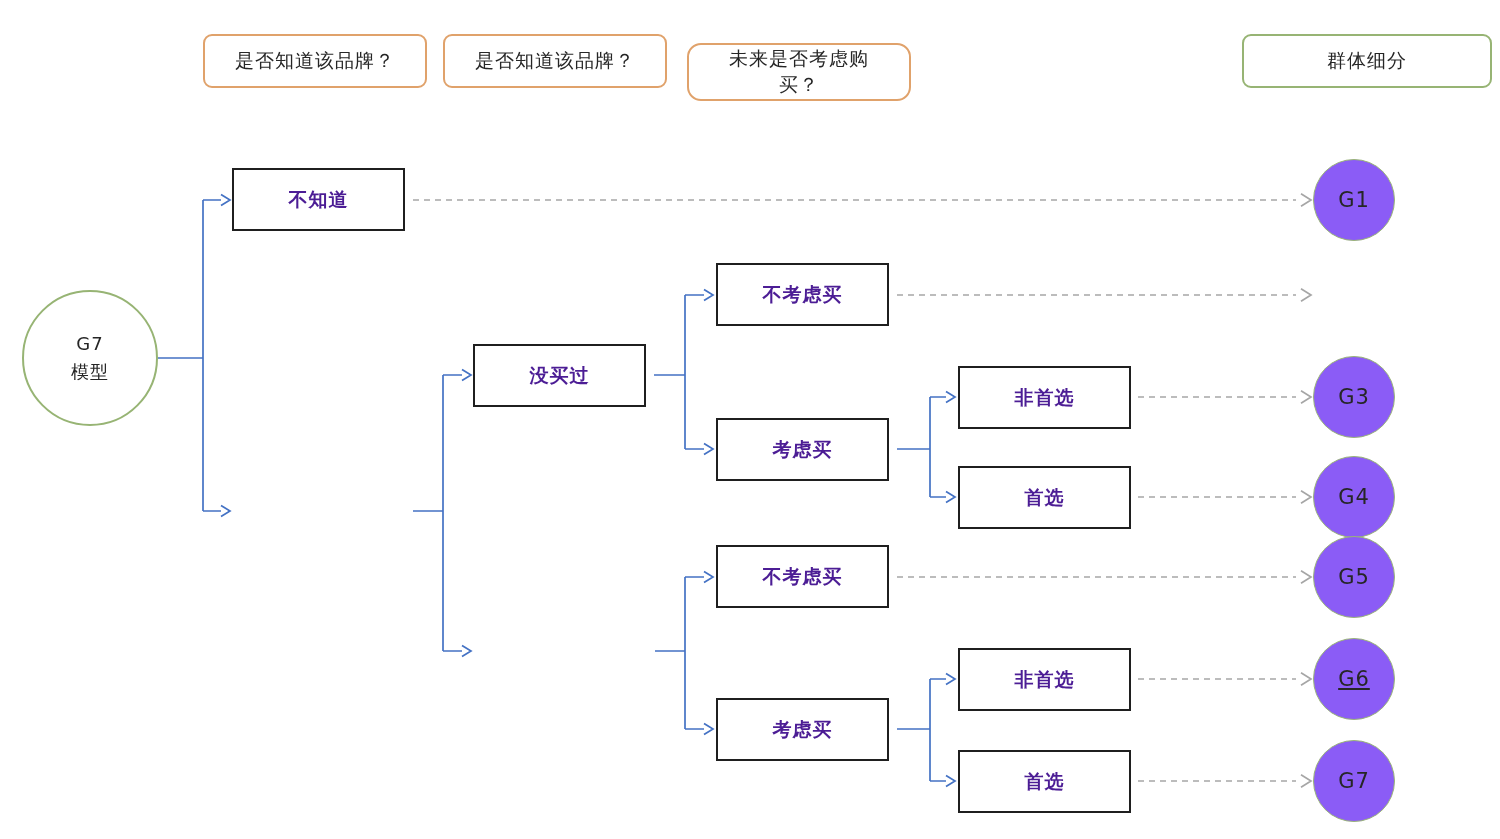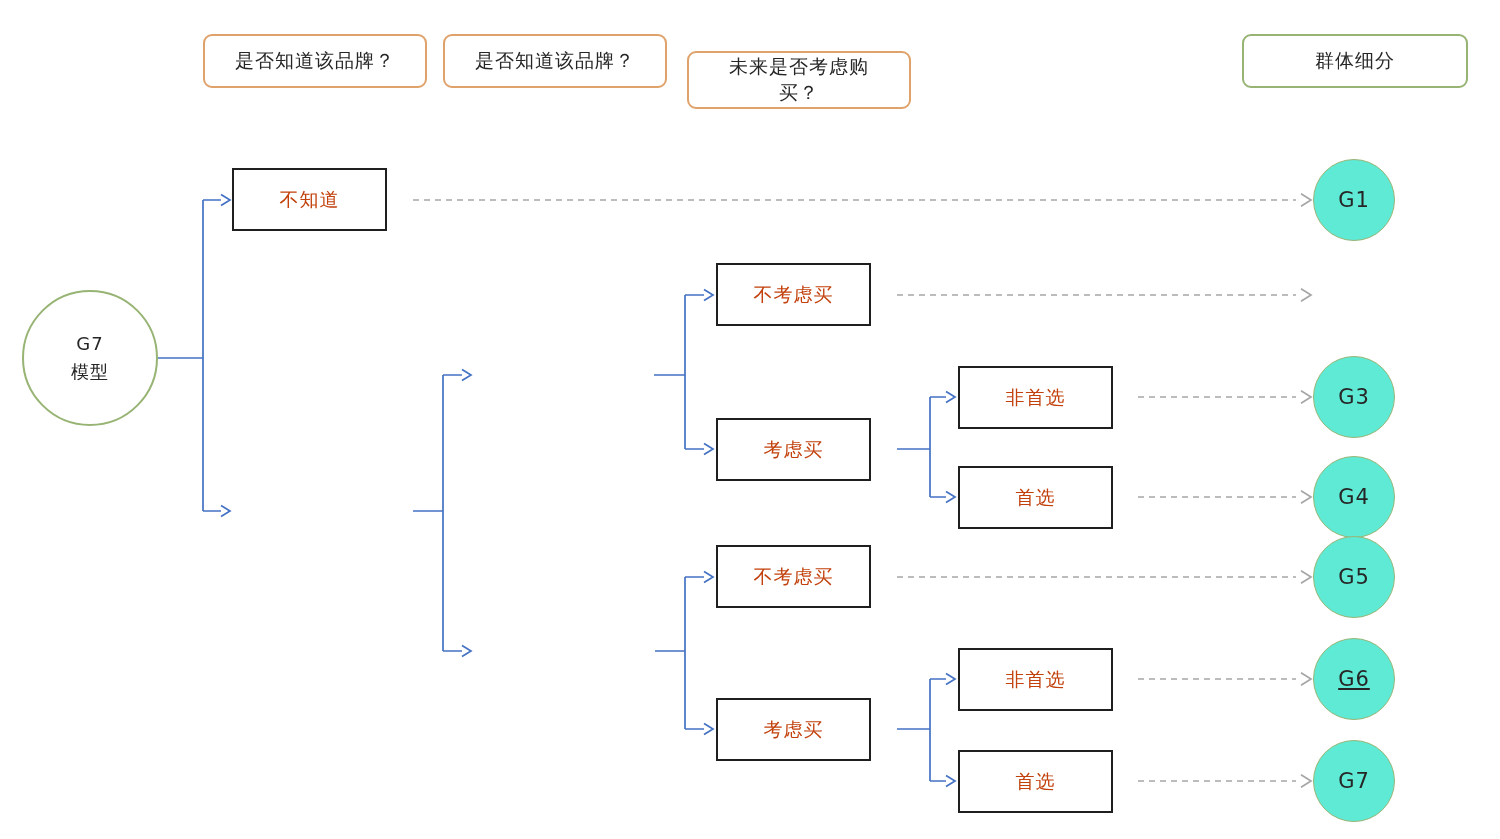--- a/index.html
+++ b/index.html
@@ -31,44 +31,46 @@
     border-radius: 9px;
     background: #ffffff;
     display: flex;
     align-items: center;
     justify-content: center;
     font-size: 19px;
     letter-spacing: 1px;
     color: #262626;
   }
   .hdr.wrap {
-    top: 51px;
+    top: 43px;
     height: 58px;
     white-space: pre-line;
     text-align: center;
     line-height: 1.35;
+    border-radius: 14px;
   }
   .hdr.result {
     border-color: #97B474;
-    width: 226px;
+    width: 250px;
   }
 
   
   .node {
     position: absolute;
-    width: 155px;
+    width: 173px;
     height: 63px;
     border: 2px solid #1F1F1F;
     background: #ffffff;
     display: flex;
     align-items: center;
     justify-content: center;
     font-size: 19px;
     letter-spacing: 1px;
-    color: #c2410c;
+    color: #4c1d95;
+    font-weight: bold;
   }
 
   
   .root {
     position: absolute;
     left: 22px;
     top: 290px;
     width: 136px;
     height: 136px;
     border: 2px solid #97B474;
@@ -84,21 +86,21 @@
     letter-spacing: 1px;
   }
 
   
   .gcircle {
     position: absolute;
     width: 82px;
     height: 82px;
     border: 1.5px solid #9AB577;
     border-radius: 50%;
-    background: #5eead4;
+    background: #8b5cf6;
     display: flex;
     align-items: center;
     justify-content: center;
     font-size: 21px;
     letter-spacing: 1px;
     color: #262626;
   }
 </style>
 </head>
 <body>
@@ -151,20 +153,21 @@
   <div class="hdr" style="left:443px;">是否知道该品牌？</div>
   <div class="hdr wrap" style="left:687px;">未来是否考虑购
 买？</div>
   <div class="hdr result" style="left:1242px;">群体细分</div>
 
   <div class="root">G7
 模型</div>
 
   <div class="node" style="left:232px;top:168px;">不知道</div>
 
+  <div class="node" style="left:473px;top:344px;">没买过</div>
 
   <div class="node" style="left:716px;top:263px;">不考虑买</div>
   <div class="node" style="left:716px;top:418px;">考虑买</div>
   <div class="node" style="left:716px;top:545px;">不考虑买</div>
   <div class="node" style="left:716px;top:698px;">考虑买</div>
 
   <div class="node" style="left:958px;top:366px;">非首选</div>
   <div class="node" style="left:958px;top:466px;">首选</div>
   <div class="node" style="left:958px;top:648px;">非首选</div>
   <div class="node" style="left:958px;top:750px;">首选</div>

